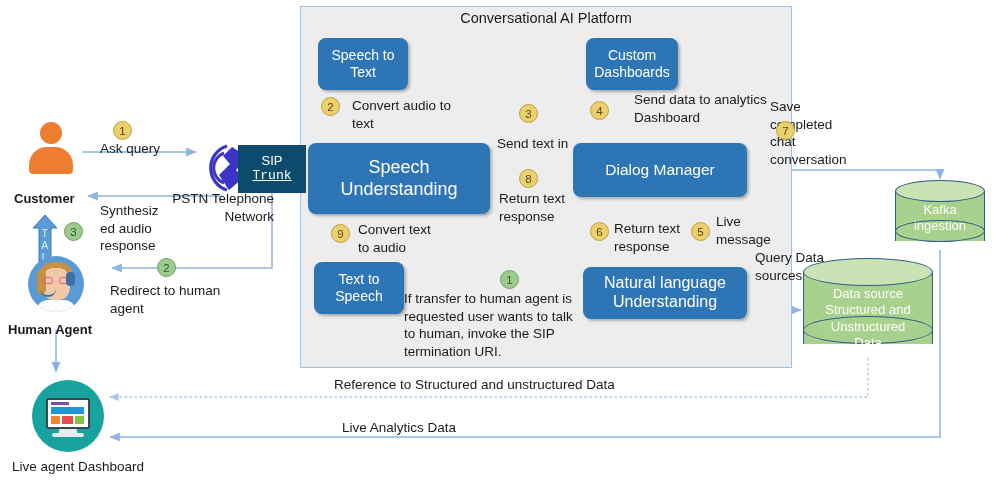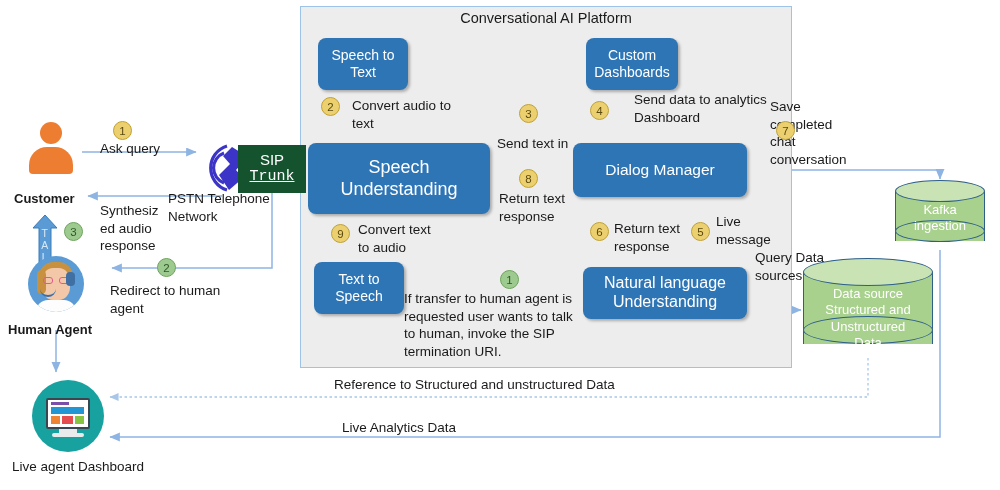--- a/index.html
+++ b/index.html
@@ -19,29 +19,29 @@
         display:flex;align-items:center;justify-content:center;text-align:center;
         box-shadow:2px 2px 3px rgba(0,0,0,.28);line-height:1.18;box-sizing:border-box;}
   #box-stt{left:318px;top:38px;width:90px;height:52px;font-size:14px;}
   #box-dash{left:586px;top:38px;width:92px;height:52px;font-size:14px;}
   #box-su{left:308px;top:143px;width:182px;height:71px;font-size:18px;}
   #box-dm{left:573px;top:143px;width:174px;height:54px;font-size:15.5px;}
   #box-tts{left:314px;top:262px;width:90px;height:52px;font-size:14px;}
   #box-nlu{left:583px;top:267px;width:164px;height:52px;font-size:16px;}
 
   
-  .sip{position:absolute;left:238px;top:145px;width:68px;height:48px;background:#14532d;
-       color:#fff;font-size:15px;display:flex;flex-direction:column;
+  .sip{position:absolute;left:238px;top:145px;width:68px;height:48px;background:#0c4a6e;
+       color:#fff;font-size:13px;display:flex;flex-direction:column;
        align-items:center;justify-content:center;line-height:1.12;}
   .sip u{text-decoration:underline;font-family:Liberation Mono, monospace;}
 
   
   .lab{position:absolute;font-size:13.5px;line-height:1.3;color:#1a1a1a;}
   .lab.b{font-weight:bold;font-size:13px;}
-  .lab.c{text-align:left;}
+  .lab.c{text-align:right;}
 
   
   .badge{position:absolute;width:19px;height:19px;border-radius:50%;
          display:flex;align-items:center;justify-content:center;
          font-size:11.5px;box-sizing:border-box;}
   .badge.gold{background:#ecd06f;border:1.4px solid #bfa133;color:#5a4a12;}
   .badge.green{background:#9dcb8f;border:1.4px solid #6ea35c;color:#2f5726;}
 
   
   .cyl{position:absolute;}

